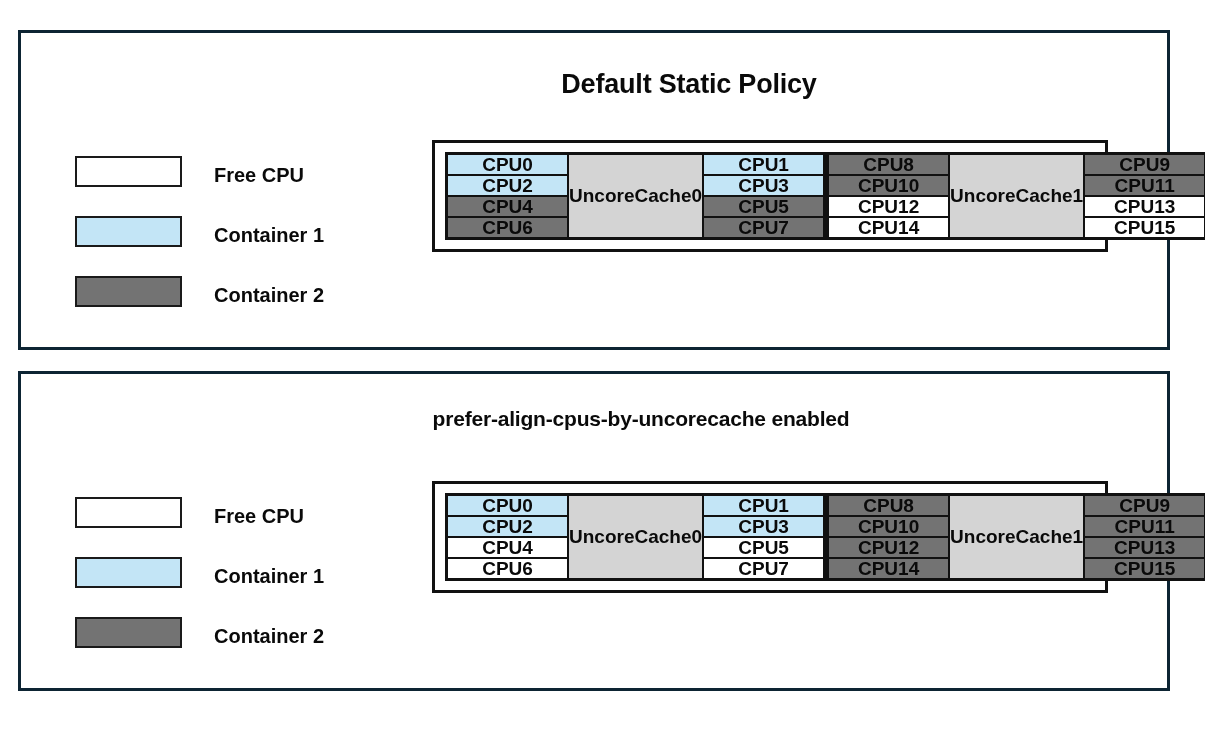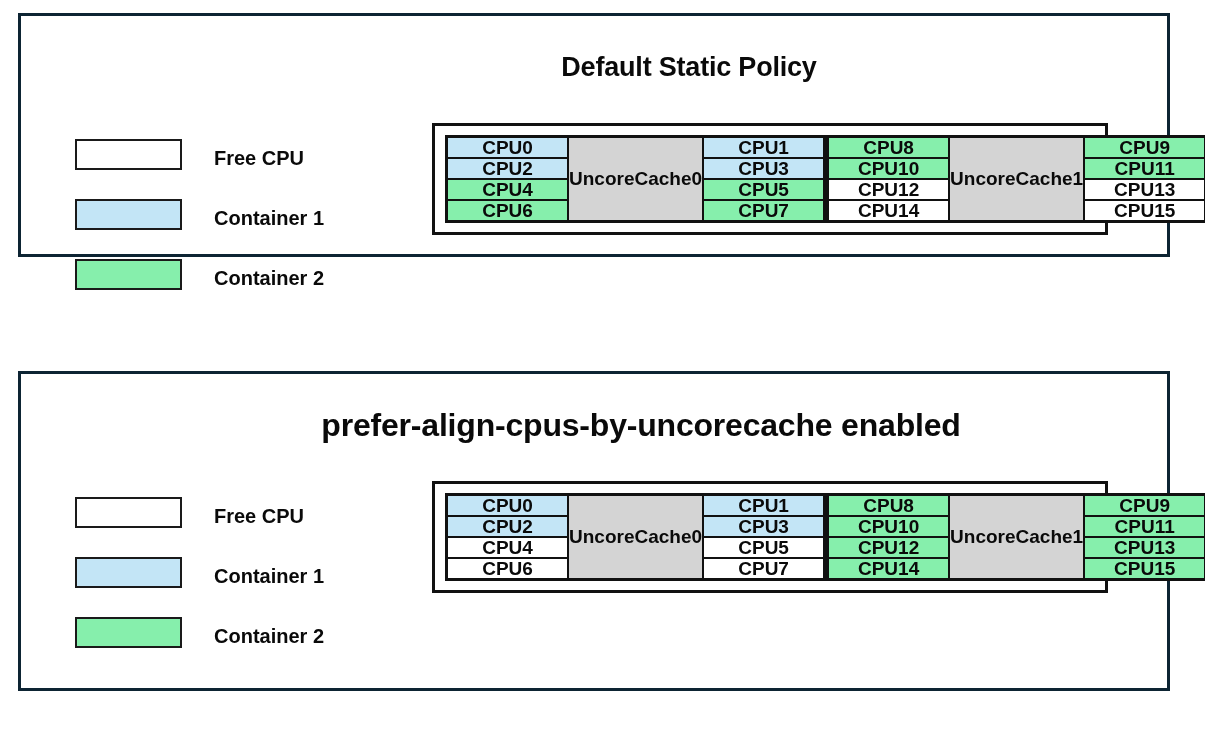--- a/index.html
+++ b/index.html
@@ -22,21 +22,21 @@
     height: 730px;
   }
 
   
   .panel {
     position: absolute;
     box-sizing: border-box;
     border: 3px solid #0d2433;
     background: #ffffff;
   }
-  #panel-top    { left: 18px;  top: 13px;  width: 1152px; height: 244px; }
+  #panel-top    { left: 18px;  top: 30px;  width: 1152px; height: 320px; }
   #panel-bottom { left: 18px;  top: 371px; width: 1152px; height: 320px; }
 
   
   .panel-title {
     position: absolute;
     font-weight: bold;
     color: #0a0a0a;
     white-space: nowrap;
     letter-spacing: -0.2px;
   }
@@ -45,21 +45,21 @@
     top: 36px;
     text-align: center;
     padding-left: 190px;
     font-size: 27px;
   }
   #title-bottom {
     left: 0; right: 0;
     top: 33px;
     text-align: center;
     padding-left: 94px;
-    font-size: 32px;
+    font-size: 21px;
   }
 
   
   .legend {
     position: absolute;
     left: 54px;
     top: 108px;
     width: 300px;
   }
   .legend-row {
@@ -136,21 +136,21 @@
     font-size: 19px;
     font-weight: bold;
     color: #0a0a0a;
     line-height: 1.25;
     text-align: center;
   }
 
   
   .fill-free      { background: #ffffff; }
   .fill-container1{ background: #c3e5f6; }
-  .fill-container2{ background: #86efac; }
+  .fill-container2{ background: #737373; }
 </style>
 </head>
 <body>
 
 <div class="canvas">
 
   <div class="panel" id="panel-top">
 
     <div class="panel-title" id="title-top">Default Static Policy</div>
 

